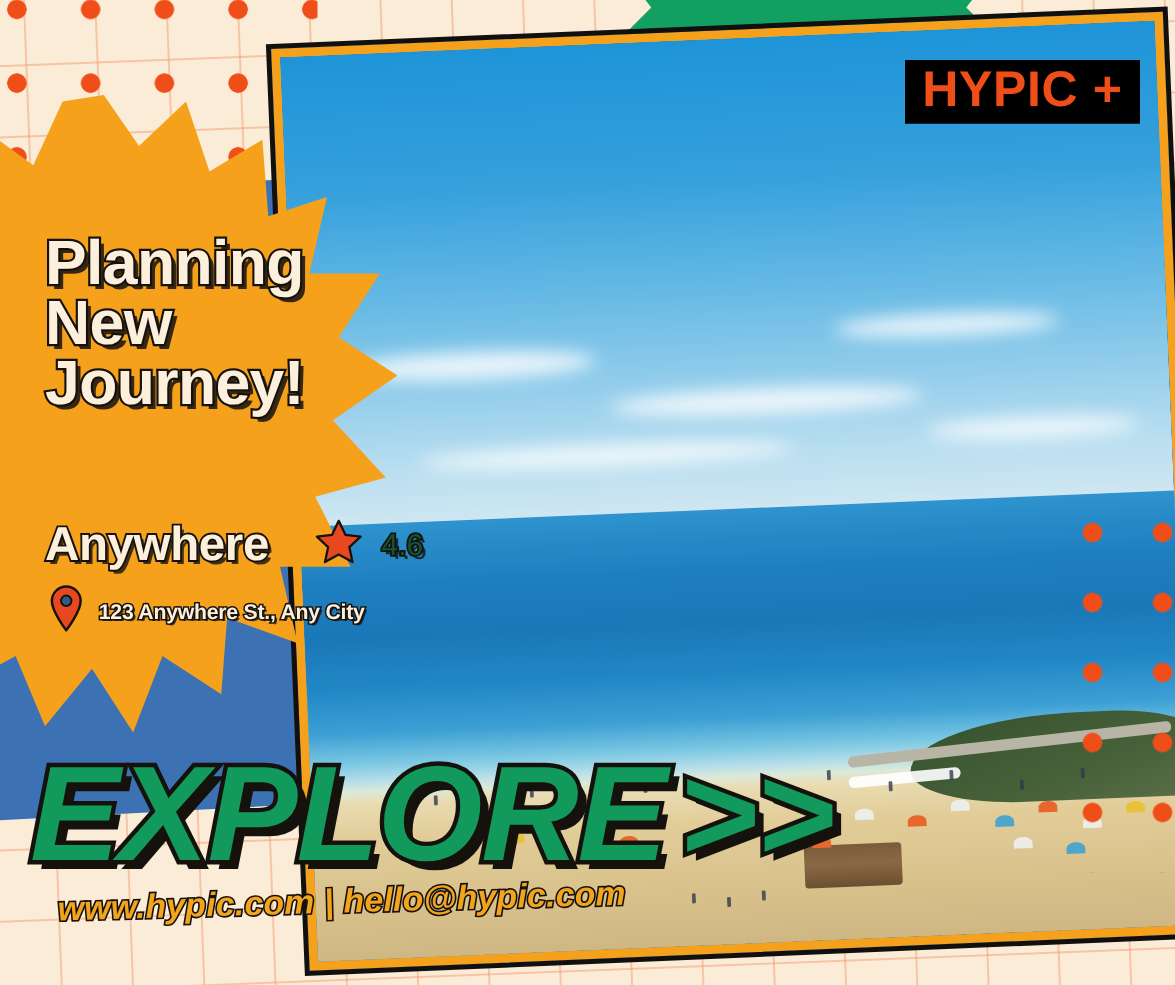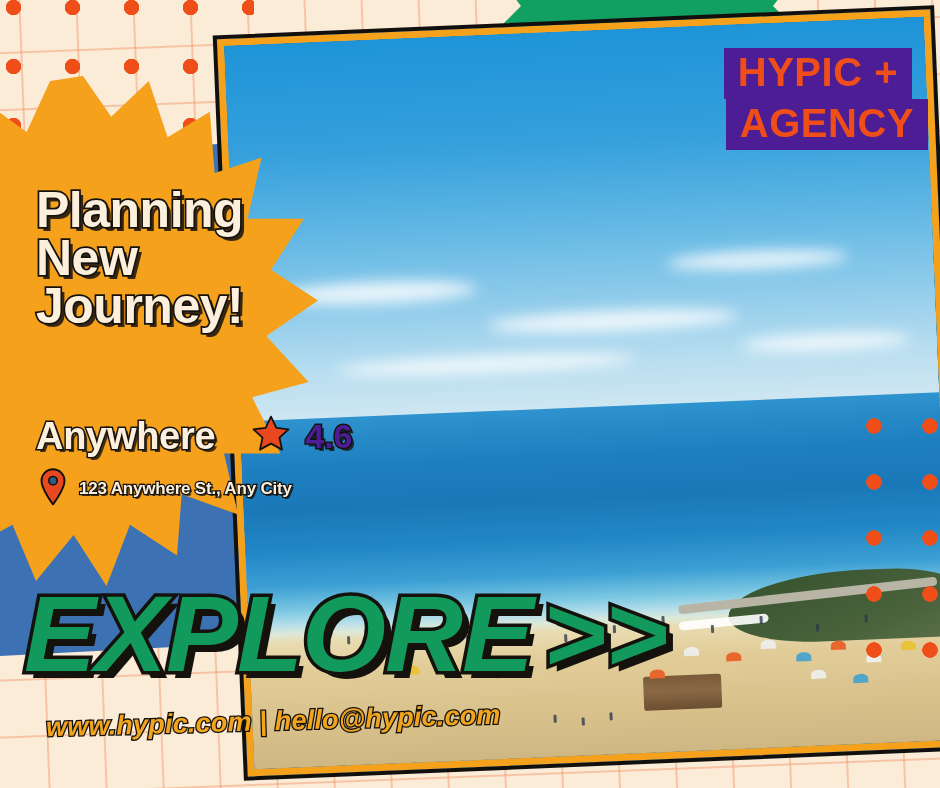--- a/index.html
+++ b/index.html
@@ -263,23 +263,23 @@
     font-size: 38px;
     font-weight: 700;
     color: #FCF0DC;
     -webkit-text-stroke: 3px #15120E;
     paint-order: stroke fill;
     text-shadow: 3px 3px 0 rgba(21,18,14,0.8);
     letter-spacing: -0.3px;
   }
   .star-icon { display: block; margin-left: 22px; }
   .rating {
-    font-size: 34px;
-    font-weight: 700;
-    color: #4c1d95;
+    font-size: 24px;
+    font-weight: 400;
+    color: #14532d;
     -webkit-text-stroke: 2.8px #15120E;
     paint-order: stroke fill;
     text-shadow: 3px 3px 0 rgba(21,18,14,0.8);
   }
   .addrrow {
     position: absolute;
     left: 38px; top: 468px;
     z-index: 30;
     display: flex;
     align-items: center;
@@ -298,34 +298,34 @@
   
   .badge {
     position: absolute;
     right: 12px; top: 48px;
     z-index: 60;
     display: flex;
     flex-direction: column;
     align-items: flex-end;
   }
   .badge-line {
-    background: #4c1d95;
+    background: #000000;
     color: #F04E18;
     font-size: 40px;
     font-weight: 700;
     letter-spacing: 0.5px;
     padding: 4px 14px 7px 14px;
     line-height: 1.0;
   }
   .badge-line.l1 { margin-right: 16px; }
 
   
   .explore {
     position: absolute;
-    left: 24px; top: 571px;
+    left: 24px; top: 588px;
     z-index: 55;
     font-size: 108px;
     font-weight: 700;
     font-style: italic;
     letter-spacing: -1px;
     color: #12995C;
     -webkit-text-stroke: 7px #15120E;
     paint-order: stroke fill;
     text-shadow: 7px 7px 0 #15120E;
     display: flex;
@@ -433,21 +433,20 @@
       <svg width="30" height="38" viewBox="0 0 24 31" aria-hidden="true">
         <path d="M12 1C6.8 1 2.6 5.2 2.6 10.4c0 6.9 9.4 19.2 9.4 19.2s9.4-12.3 9.4-19.2C21.4 5.2 17.2 1 12 1z" fill="#E8481F" stroke="#15120E" stroke-width="1.6" stroke-linejoin="round"></path>
         <circle cx="12" cy="10.3" r="3.4" fill="#2E5C8A" stroke="#15120E" stroke-width="1.3"></circle>
       </svg>
     </span>
     <span class="address">123 Anywhere St., Any City</span>
   </div>
 
   <div class="badge">
     <div class="badge-line l1">HYPIC +</div>
-    <div class="badge-line l2">AGENCY</div>
   </div>
 
   <div class="explore">
     <span>EXPLORE</span>
     <span>&gt;&gt;</span>
   </div>
 
   <div class="footer">www.hypic.com | hello@hypic.com</div>
 
 </div>

